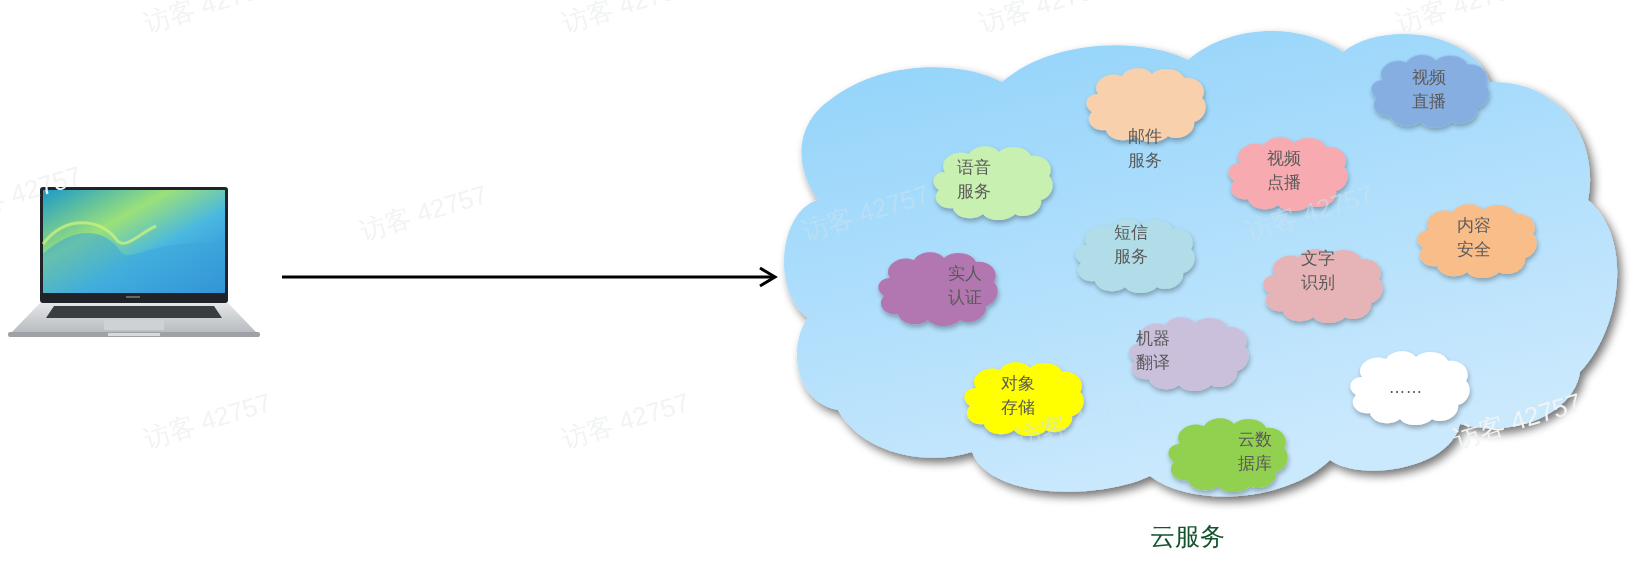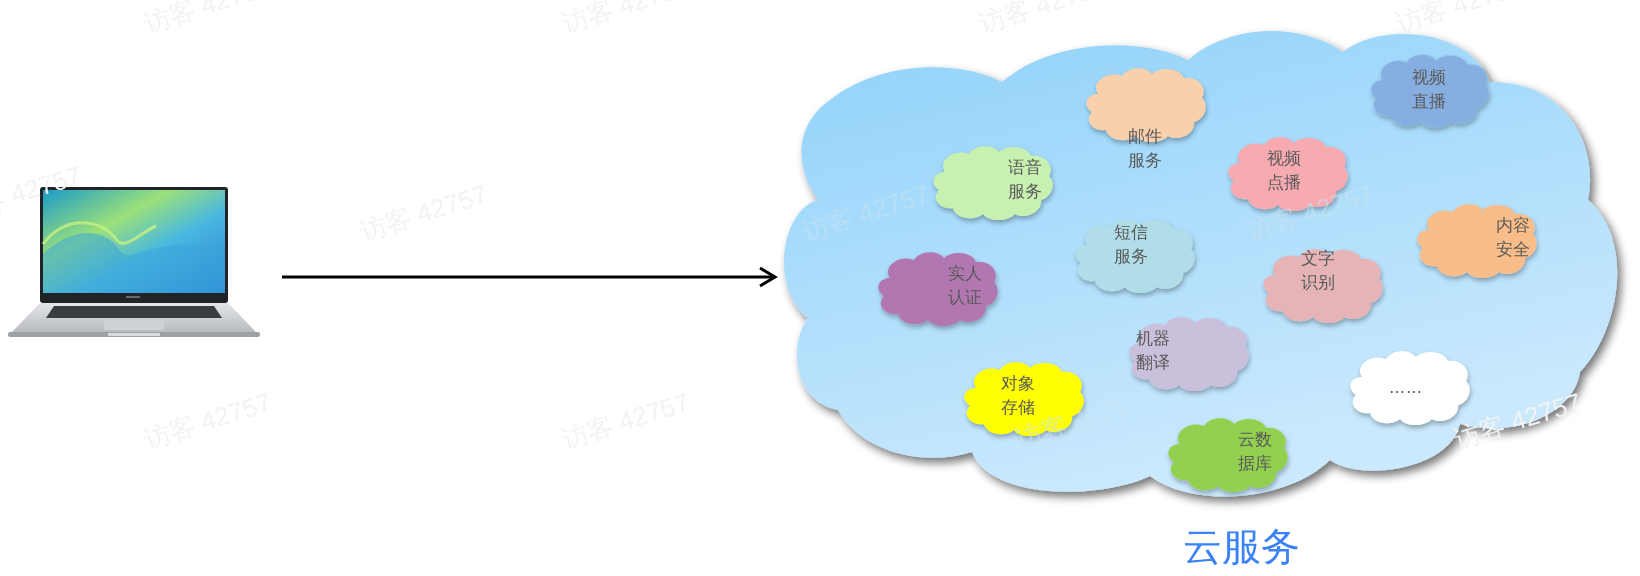--- a/index.html
+++ b/index.html
@@ -8,22 +8,22 @@
   .wm { position:absolute; color:#f1f3f4; font-size:26px; transform:rotate(-17deg);
         transform-origin:left bottom; white-space:nowrap; pointer-events:none; z-index:20;
         font-family:"Liberation Sans","DejaVu Sans",sans-serif; }
   .wm.in { color:rgba(200,225,240,0.55); }
   #laptop { position:absolute; left:6px; top:184px; width:256px; height:166px; }
   #arrow { position:absolute; left:282px; top:262px; width:500px; height:30px; }
   #cloud-svg { position:absolute; left:0; top:0; width:1640px; height:576px; }
   .svc-label { position:absolute; width:100px; text-align:center; font-size:17px;
                line-height:24px; color:#5a5a5a; z-index:10; }
   .svc-label.dots { font-size:16px; letter-spacing:1px; line-height:20px; }
-  #cloud-title { position:absolute; left:1150px; top:520px; width:150px; text-align:right;
-                 font-size:39px; color:#3b82f6; }
+  #cloud-title { position:absolute; left:1150px; top:520px; width:150px; text-align:left;
+                 font-size:25px; color:#14532d; }
 </style>
 </head>
 <body>
 
 <svg id="cloud-svg" viewBox="0 0 1640 576">
   <defs>
     <linearGradient id="bg" x1="0" y1="0" x2="0.4" y2="1">
       <stop offset="0" stop-color="#8fd2fa"></stop>
       <stop offset="1" stop-color="#cbe9fd"></stop>
     </linearGradient>
@@ -85,23 +85,23 @@
     <use href="#puff" x="1257" y="245" width="130" height="80" fill="#e6b4b6"></use>
     <use href="#puff" x="1123" y="313" width="130" height="80" fill="#cac0dc"></use>
     <use href="#puff" x="958" y="358" width="130" height="80" fill="#ffff00"></use>
     <use href="#puff" x="1343" y="347" width="132" height="80" fill="#ffffff"></use>
     <use href="#puff" x="1162" y="414" width="130" height="80" fill="#92d050"></use>
   </g>
 </svg>
 
 <div class="svc-label" style="left:1095px;top:76px;margin-top:48px;"><span>邮件</span><br><span>服务</span></div>
 <div class="svc-label" style="left:1379px;top:65px;"><span>视频</span><br><span>直播</span></div>
-<div class="svc-label" style="left:975px;top:155px;"><span>语音</span><br><span>服务</span></div>
+<div class="svc-label" style="left:924px;top:155px;"><span>语音</span><br><span>服务</span></div>
 <div class="svc-label" style="left:1234px;top:146px;"><span>视频</span><br><span>点播</span></div>
-<div class="svc-label" style="left:1463px;top:213px;"><span>内容</span><br><span>安全</span></div>
+<div class="svc-label" style="left:1424px;top:213px;"><span>内容</span><br><span>安全</span></div>
 <div class="svc-label" style="left:1081px;top:220px;text-align:center;"><span>短信</span><br><span>服务</span></div>
 <div class="svc-label" style="left:882px;top:261px;text-align:right;"><span>实人</span><br><span>认证</span></div>
 <div class="svc-label" style="left:1268px;top:246px;text-align:center;"><span>文字</span><br><span>识别</span></div>
 <div class="svc-label" style="left:1103px;top:326px;"><span>机器</span><br><span>翻译</span></div>
 <div class="svc-label" style="left:968px;top:371px;"><span>对象</span><br><span>存储</span></div>
 <div class="svc-label dots" style="left:1356px;top:378px;"><span>……</span></div>
 <div class="svc-label" style="left:1172px;top:427px;text-align:right;"><span>云数</span><br><span>据库</span></div>
 
 <div id="cloud-title">云服务</div>
 

